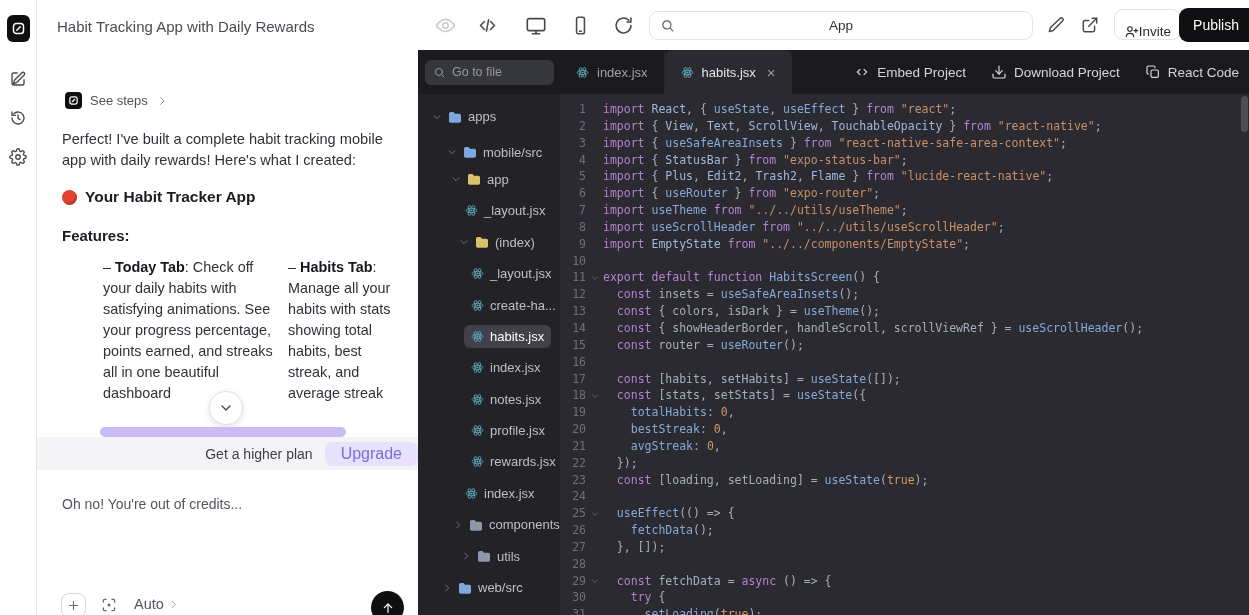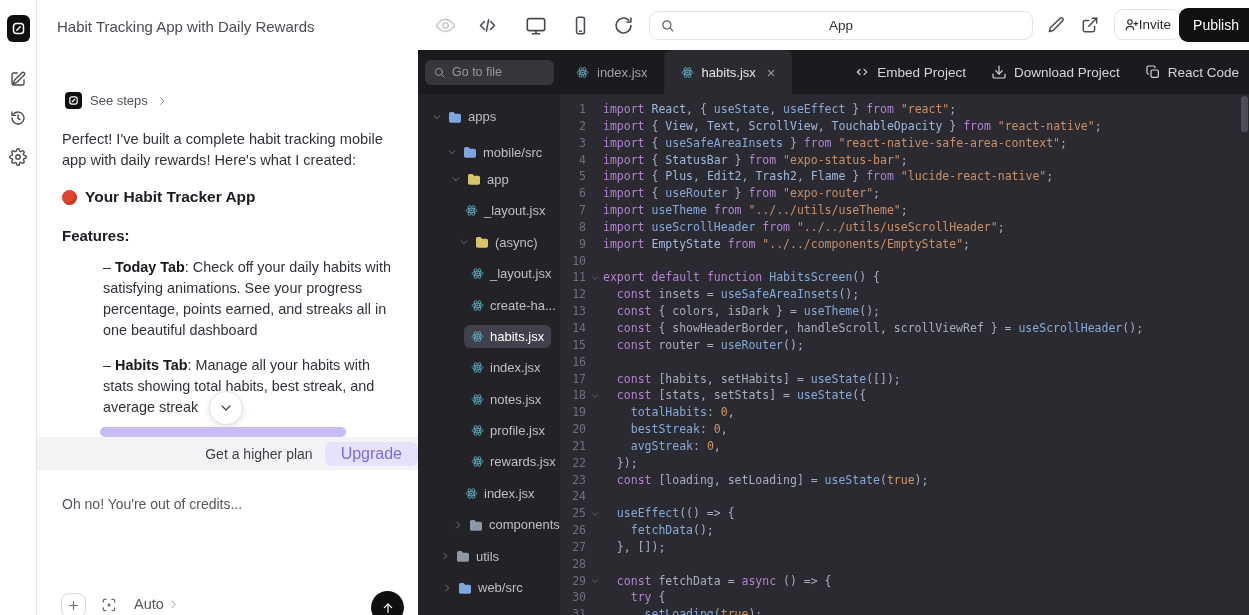--- a/index.html
+++ b/index.html
@@ -17,21 +17,21 @@
 
 .chat{position:absolute;left:37px;top:0;width:381px;height:100%;background:#fff;overflow:hidden}
 .win-title{padding:18px 0 0 20px;font-size:15px;color:#4b4b53;white-space:nowrap}
 .see-steps{display:flex;align-items:center;gap:8px;margin:57px 0 0 28px;color:#52525b;font-size:13px;cursor:pointer}
 .mini-logo{width:17px;height:17px;border-radius:4px;background:#0f0f12;display:flex;align-items:center;justify-content:center}
 .ss-chev{width:12px;height:12px;color:#8a8a92}
 .msg{margin:20px 0 0 25px;width:330px;font-size:14.6px;line-height:21px;color:#31313a}
 .app-heading{margin:17px 0 0 25px;font-size:15.5px;font-weight:bold;color:#1c1c22;display:flex;align-items:center;gap:8px}
 .tomato{width:15px;height:15px;border-radius:50%;background:#e3402f;box-shadow:inset -2px -2px 0 rgba(0,0,0,.15);flex:0 0 auto}
 .features-heading{margin:21px 0 0 25px;font-size:15px;font-weight:bold;color:#1c1c22}
-.bullets{margin:13px 0 0 66px;width:295px;font-size:14.4px;line-height:21px;color:#31313a;display:flex;flex-direction:column;gap:14px}
+.bullets{margin:13px 0 0 66px;width:295px;font-size:14.4px;line-height:21px;color:#31313a;display:flex;flex-direction:row;gap:14px}
 .bullet b{color:#17171c}
 .scroll-btn{position:absolute;left:172px;top:391px;width:34px;height:34px;border-radius:50%;background:#fff;border:1px solid #e2e2e6;box-shadow:0 2px 6px rgba(0,0,0,.12);display:flex;align-items:center;justify-content:center;color:#3c3c44;cursor:pointer}
 .sliver{position:absolute;left:63px;top:427px;width:246px;height:10px;border-radius:5px;background:#c9bcf4}
 .plan-banner{position:absolute;left:0;top:437px;width:100%;height:33px;background:#f4f4f6;display:flex;align-items:center;justify-content:flex-end;gap:12px;font-size:14px;color:#3f3f46}
 .upgrade{background:#e7e1fb;color:var(--accent);padding:3px 16px;border-radius:7px;font-size:16px;cursor:pointer}
 .credits{position:absolute;left:25px;top:496px;font-size:14px;color:#55555e}
 .composer{position:absolute;left:0;top:591px;width:100%;display:flex;align-items:flex-start;padding:2px 14px 0 24px;gap:14px;color:#55555e}
 .add-btn{width:25px;height:25px;border:1.4px solid #d6d6db;border-radius:8px;display:flex;align-items:center;justify-content:center;color:#6b6b74;cursor:pointer;flex:0 0 auto}
 .scan-btn{width:20px;height:20px;margin-top:3px;color:#6b6b74;cursor:pointer}
 .mode{display:flex;align-items:center;gap:4px;font-size:14.5px;margin-top:3px;color:#55555e;cursor:pointer}
@@ -40,21 +40,21 @@
 
 
 .topbar{position:absolute;left:418px;top:0;width:831px;height:50px;background:#fff;display:flex;align-items:center;padding-left:17px}
 .tbi{width:21px;height:21px;color:#4a4a52;flex:0 0 auto;cursor:pointer}
 .tbi.dim{color:#c9c9cf}
 .mi-code{margin-left:21px}.mi-mon{margin-left:27px;width:22px}.mi-phone{margin-left:23px}.mi-ref{margin-left:22px}
 .urlbar{margin-left:15px;width:384px;height:29px;border:1px solid #e4e4e8;border-radius:9px;display:flex;align-items:center;padding:0 10px;background:#fff;flex:0 0 auto}
 .urlbar .q{width:15px;height:15px;color:#55555e}
 .url-text{flex:1;text-align:center;font-size:13.5px;color:#2f2f36;margin-right:15px}
 .mi-pen{margin-left:13px;width:20px}.mi-ext{margin-left:14px;width:20px}
-.invite{position:absolute;right:68px;top:9px;height:31px;border:1px solid #e1e1e6;border-radius:9px;display:flex;align-items:center;padding:0 9px;font-size:13.5px;color:#2a2a31;background:#fff;cursor:pointer}
+.invite{position:absolute;right:68px;top:9px;height:31px;border:1px solid #e1e1e6;border-radius:9px;display:flex;align-items:flex-end;padding:0 9px;font-size:13.5px;color:#2a2a31;background:#fff;cursor:pointer}
 .invite .ui{width:15px;height:15px}
 .publish{position:absolute;right:0;top:8px;height:34px;background:var(--publish_bg);color:#fff;border-radius:9px 0 0 9px;display:flex;align-items:center;padding:0 10px 0 14px;font-size:14px;cursor:pointer}
 
 
 .dark{position:absolute;left:418px;top:50px;right:0;bottom:0;background:var(--dark_bg)}
 .dhead{height:44px;background:var(--header_bg);display:flex;align-items:center}
 .goto{margin-left:7px;width:129px;height:25px;background:#36363d;border-radius:6px;display:flex;align-items:center;gap:6px;padding:0 8px;color:#97979f;font-size:12.5px;cursor:text;flex:0 0 auto}
 .tabs{margin-left:6px;height:100%;display:flex}
 .tab{display:flex;align-items:center;gap:8px;padding:0 16px;font-size:13px;color:#a0a0a8;border-right:1px solid #26262c;cursor:pointer;white-space:nowrap}
 .tab.active{background:var(--editor_bg);color:#e6e6ea;border-radius:7px 7px 0 0;border-right:none}
@@ -386,21 +386,21 @@
             <span class="chev">
               <svg class="s" width="10" height="10" viewBox="0 0 24 24" stroke-width="2.4">
                 <path d="M5 9l7 7 7-7"></path>
               </svg>
             </span>
             <span>
               <svg width="14" height="12" viewBox="0 0 16 14">
                 <path d="M1 3.2C1 2.1 1.9 1.2 3 1.2h3.2l1.8 1.9H13c1.1 0 2 .9 2 2v6.7c0 1.1-.9 2-2 2H3c-1.1 0-2-.9-2-2V3.2Z" fill="#d9c36a"></path>
               </svg>
             </span>
-            <span class="tlabel">(async)</span>
+            <span class="tlabel">(index)</span>
           </span>
         </div>
         <div class="trow" style="padding-left: 46px;">
           <span class="tpill">
             <span>
               <svg width="13" height="13" viewBox="0 0 24 24" fill="none" stroke="#63b0c2" stroke-width="1.5">
                 <circle cx="12" cy="12" r="2" fill="#63b0c2" stroke="none"></circle>
                 <ellipse cx="12" cy="12" rx="10" ry="4"></ellipse>
                 <ellipse cx="12" cy="12" rx="10" ry="4" transform="rotate(60 12 12)"></ellipse>
                 <ellipse cx="12" cy="12" rx="10" ry="4" transform="rotate(120 12 12)"></ellipse>
@@ -508,21 +508,21 @@
               </svg>
             </span>
             <span>
               <svg width="14" height="12" viewBox="0 0 16 14">
                 <path d="M1 3.2C1 2.1 1.9 1.2 3 1.2h3.2l1.8 1.9H13c1.1 0 2 .9 2 2v6.7c0 1.1-.9 2-2 2H3c-1.1 0-2-.9-2-2V3.2Z" fill="#8e97a8"></path>
               </svg>
             </span>
             <span class="tlabel">components</span>
           </span>
         </div>
-        <div class="trow" style="padding-left: 15px;">
+        <div class="trow" style="padding-left: 36px;">
           <span class="tpill">
             <span class="chev">
               <svg class="s" width="10" height="10" viewBox="0 0 24 24" stroke-width="2.4">
                 <path d="M9 5l7 7-7 7"></path>
               </svg>
             </span>
             <span>
               <svg width="14" height="12" viewBox="0 0 16 14">
                 <path d="M1 3.2C1 2.1 1.9 1.2 3 1.2h3.2l1.8 1.9H13c1.1 0 2 .9 2 2v6.7c0 1.1-.9 2-2 2H3c-1.1 0-2-.9-2-2V3.2Z" fill="#8e97a8"></path>
               </svg>

